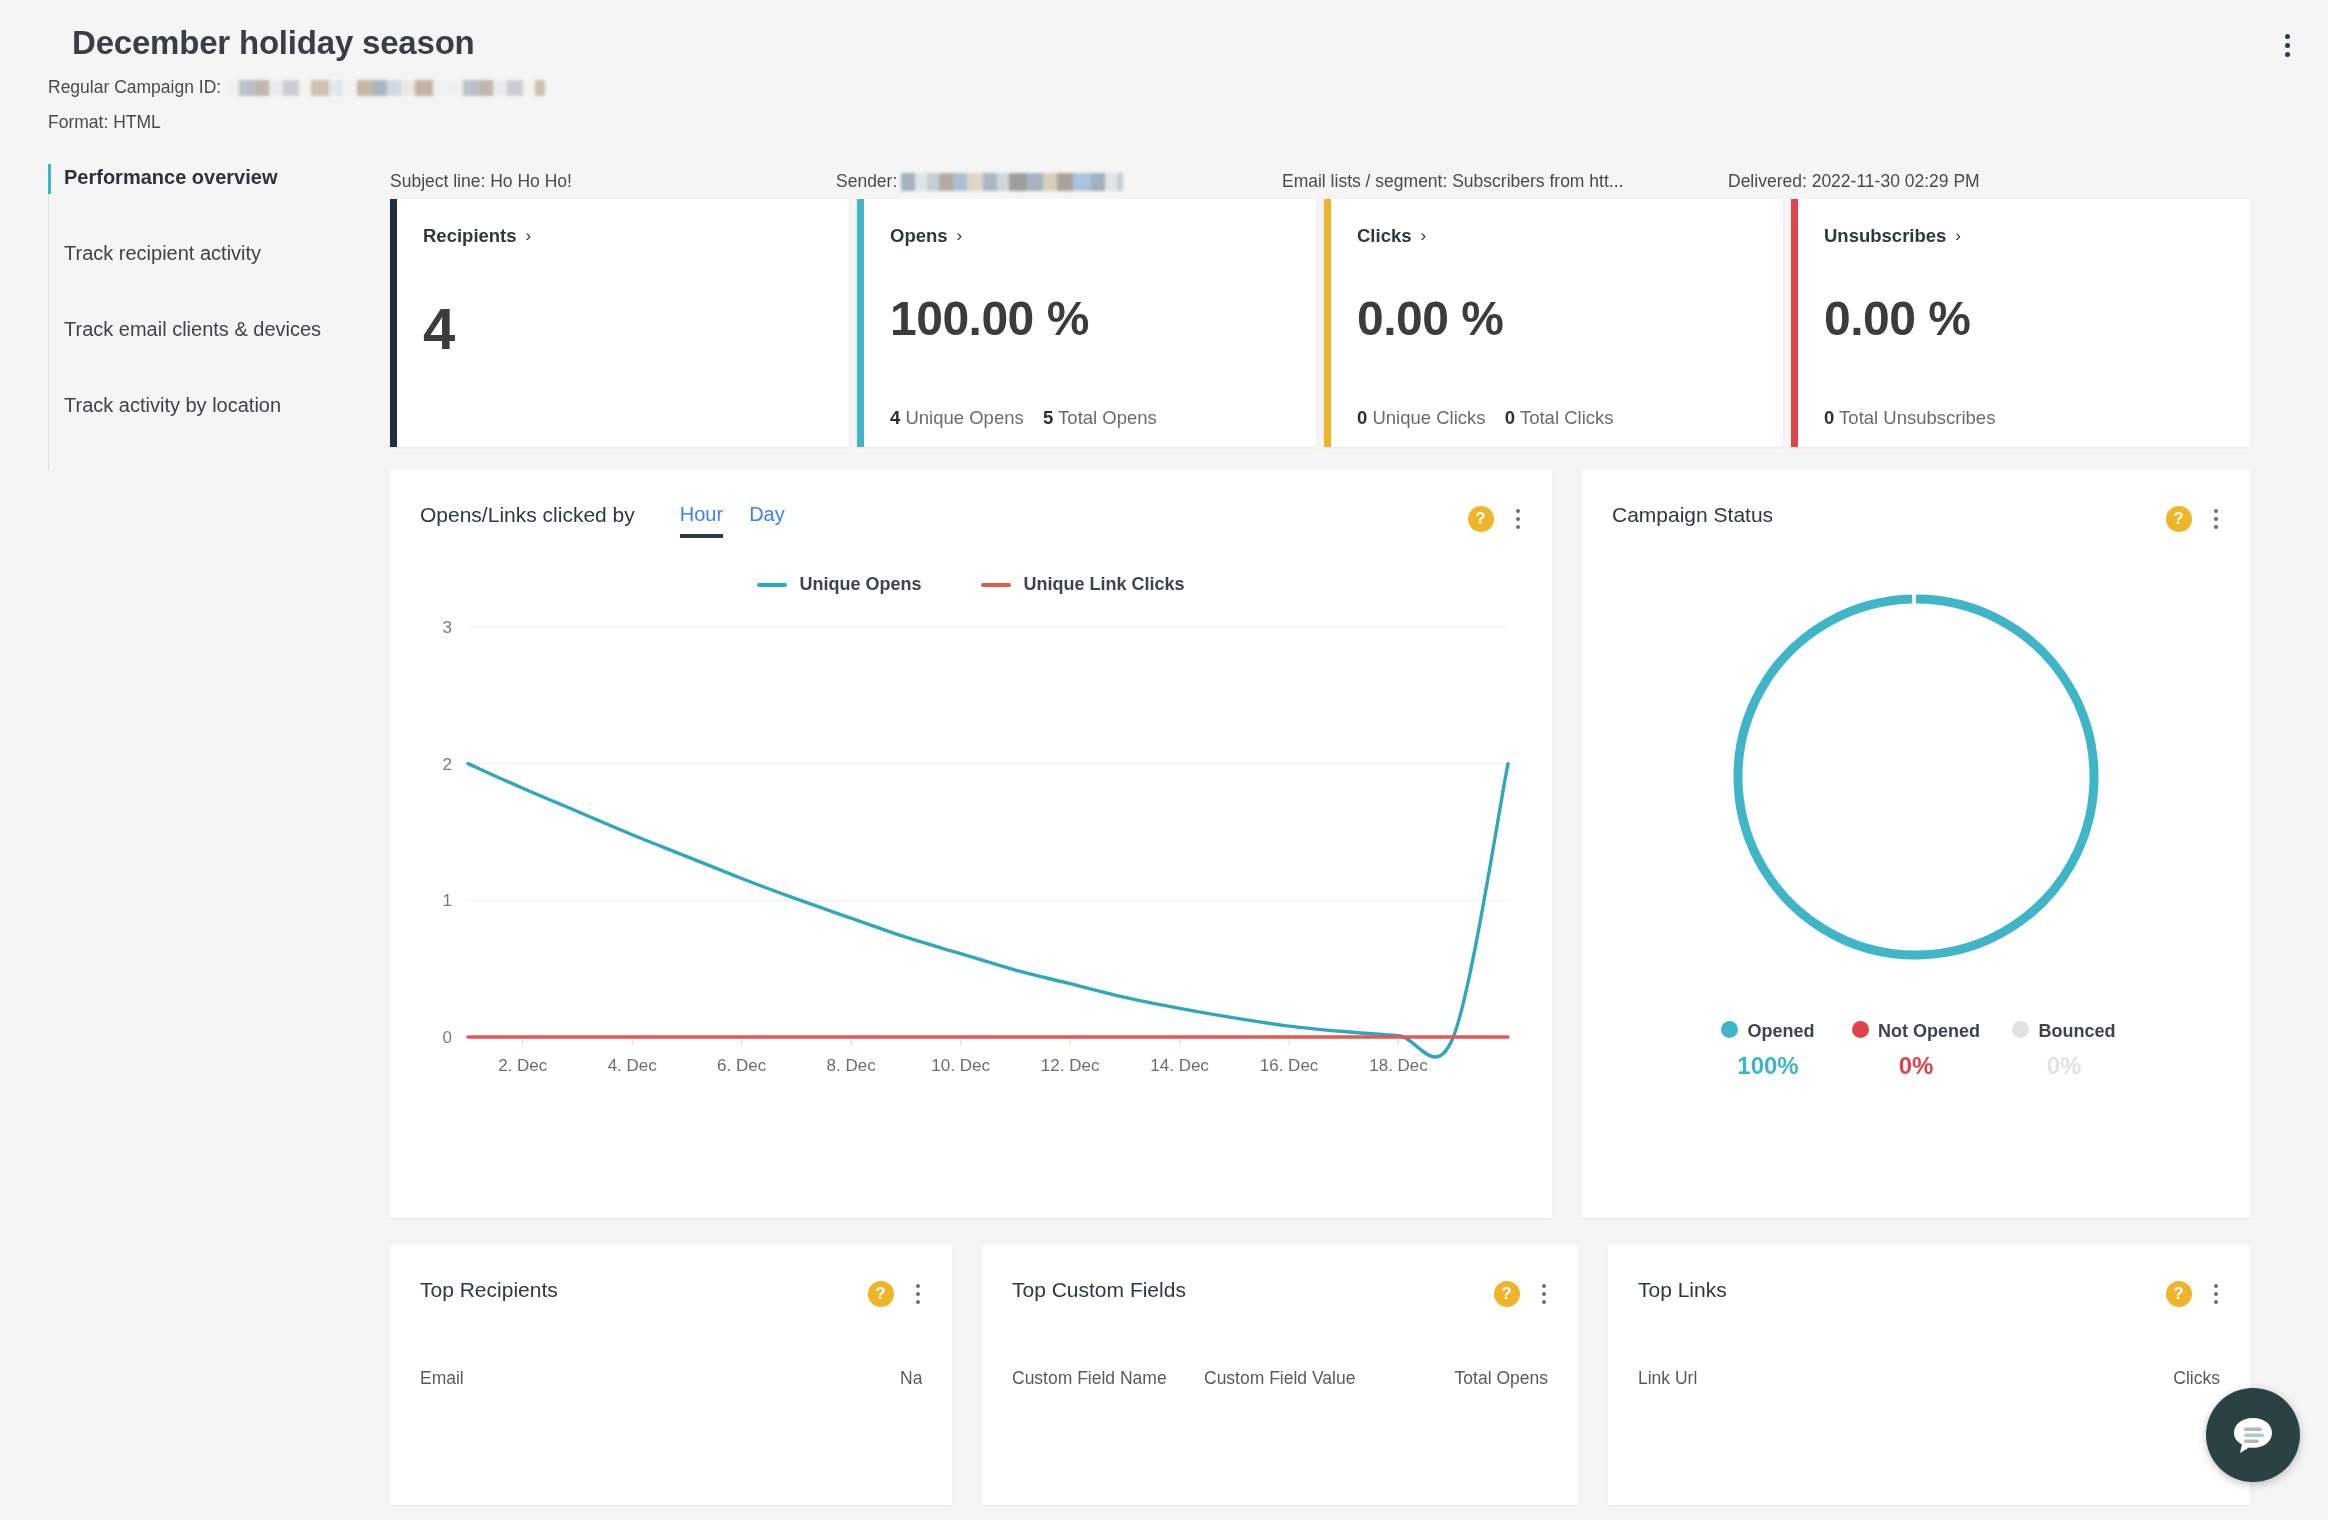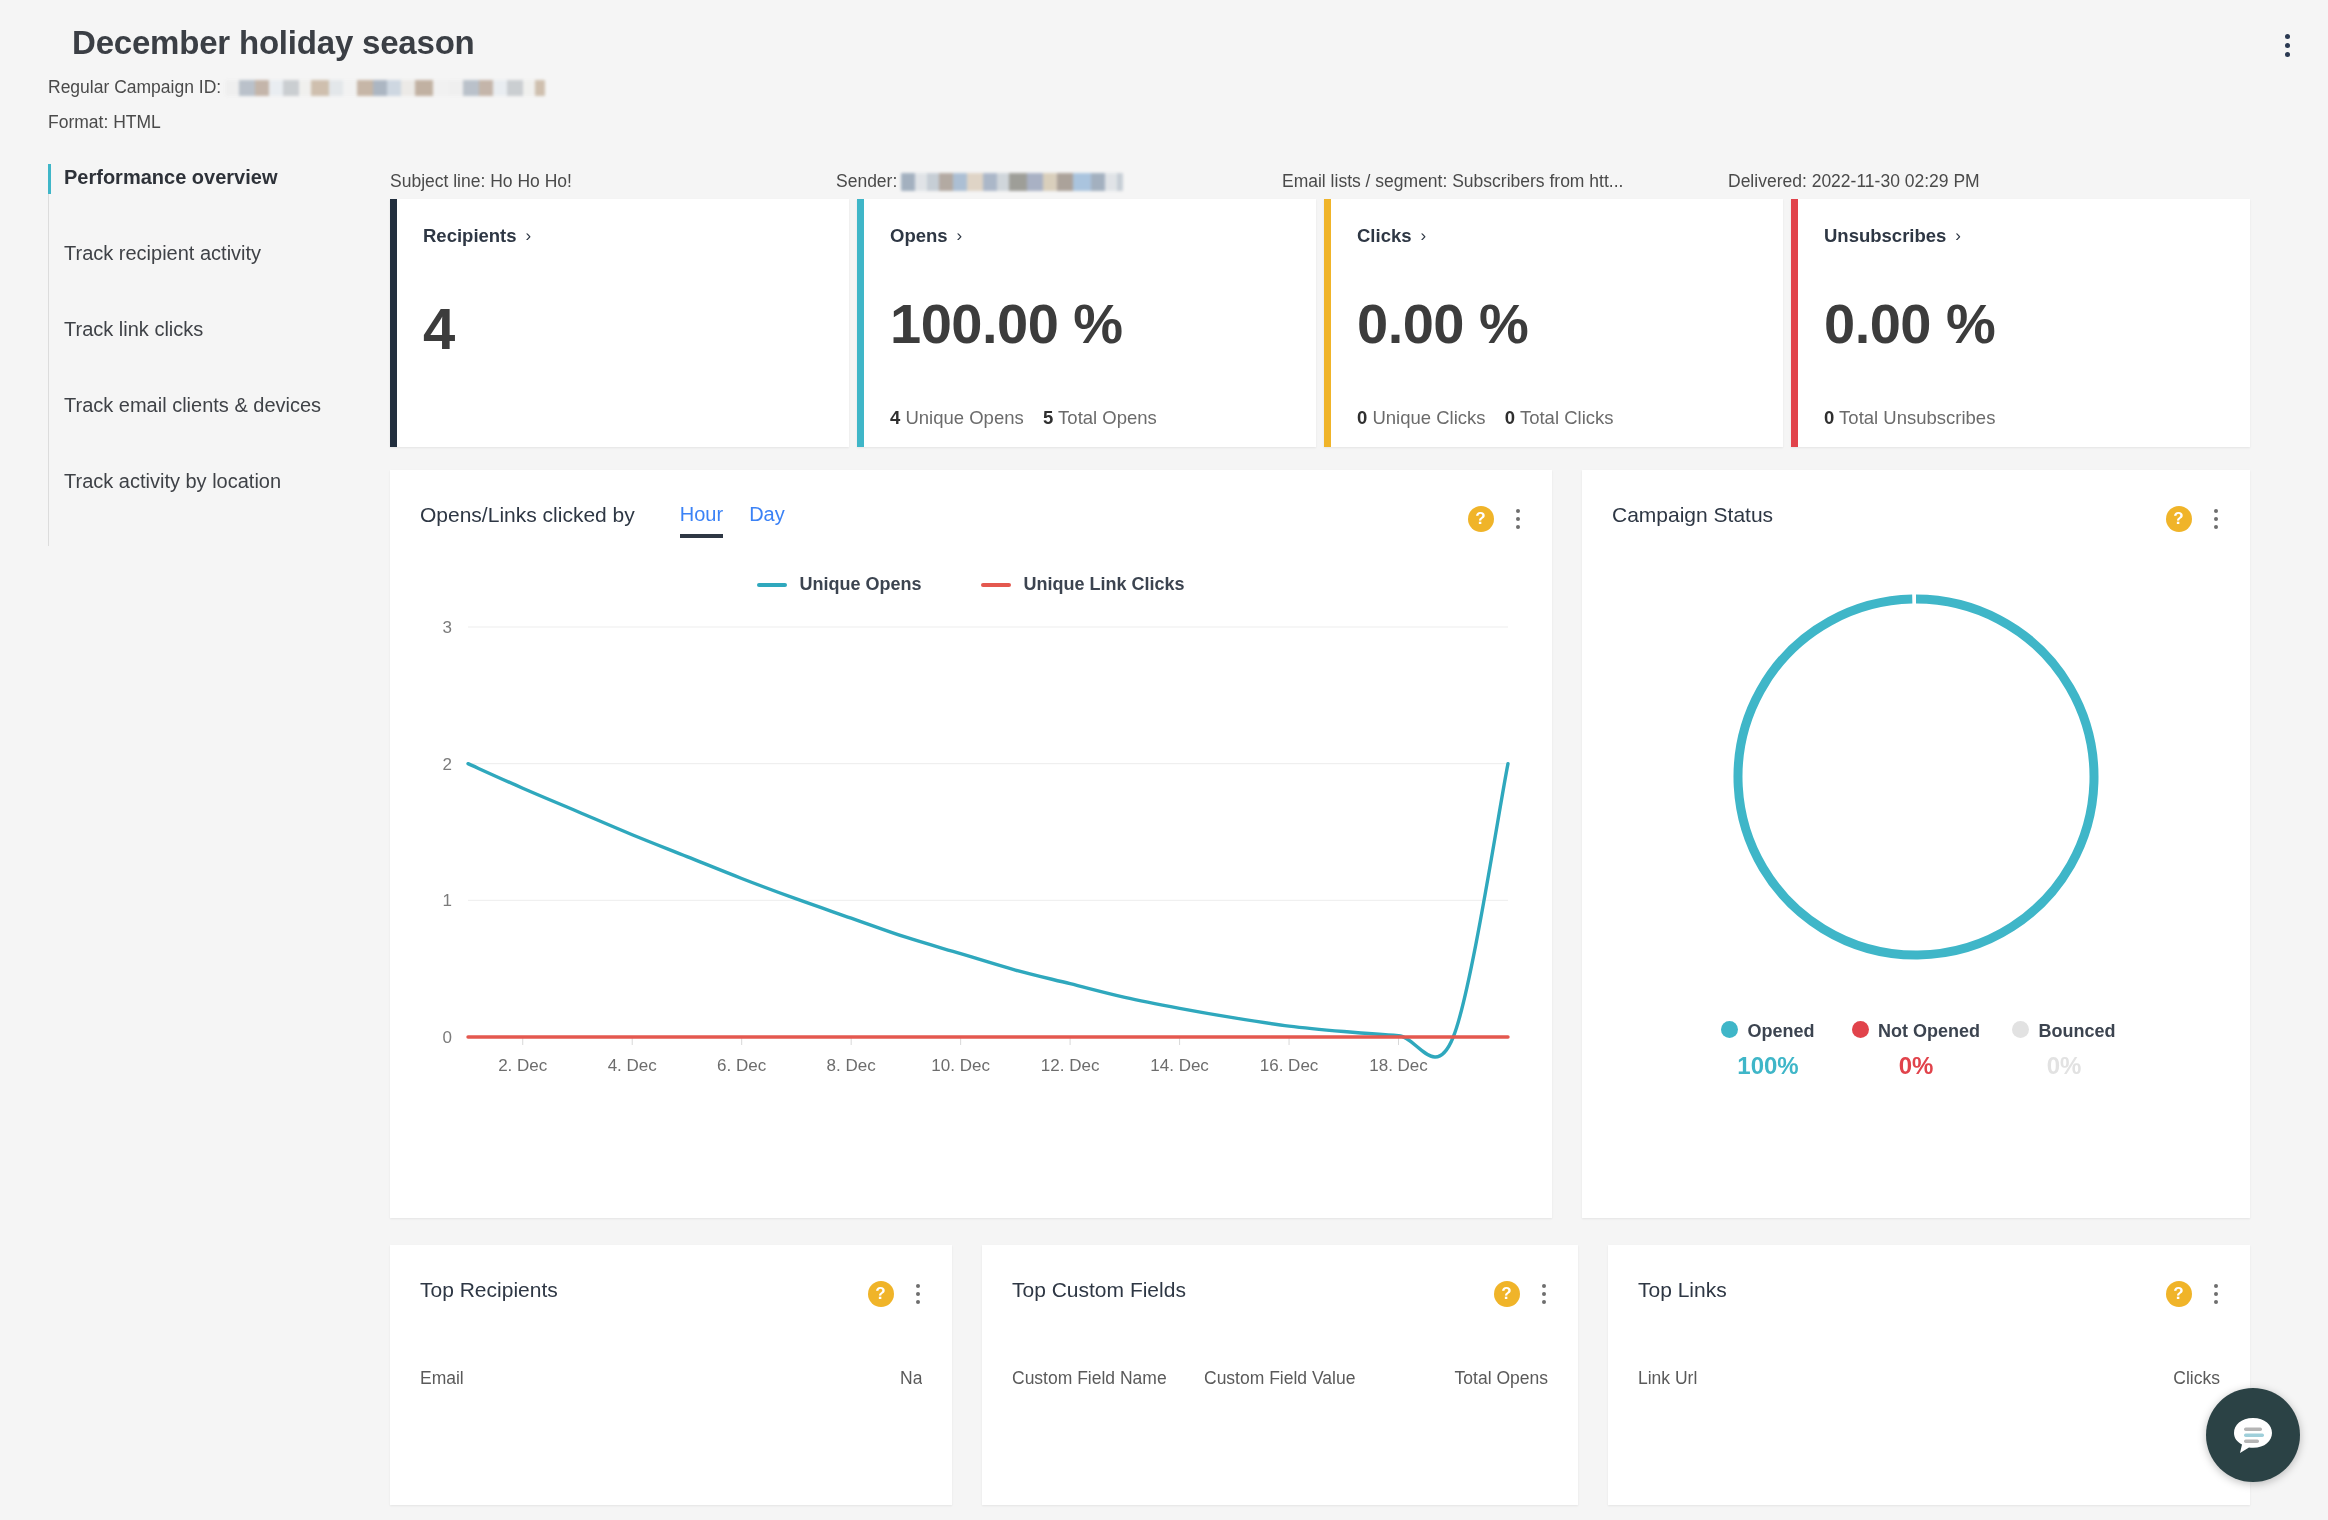--- a/index.html
+++ b/index.html
@@ -159,21 +159,21 @@
     color: #2e3744;
     display: flex;
     align-items: center;
     gap: 9px;
   }
   .chev { font-size: 17px; font-weight: normal; color: #2e3744; }
   .kpi-big {
     position: absolute;
     left: 26px;
     top: 92px;
-    font-size: 56px;
+    font-size: 48px;
     font-weight: bold;
     color: #3c3c3c;
     letter-spacing: -0.5px;
   }
   .kpi-big.numeric { top: 96px; font-size: 58px; }
   .kpi-foot {
     position: absolute;
     left: 26px;
     bottom: 18px;
     font-size: 18.5px;
@@ -334,23 +334,20 @@
 
 <div class="body-wrap">
 
   <div class="sidebar">
     <div class="side-list">
       <div class="side-item active">
         <span>Performance overview</span>
       </div>
       <div class="side-item">
         <span>Track recipient activity</span>
-      </div>
-      <div class="side-item">
-        <span>Track link clicks</span>
       </div>
       <div class="side-item">
         <span>Track email clients &amp; devices</span>
       </div>
       <div class="side-item">
         <span>Track activity by location</span>
       </div>
     </div>
   </div>
 

